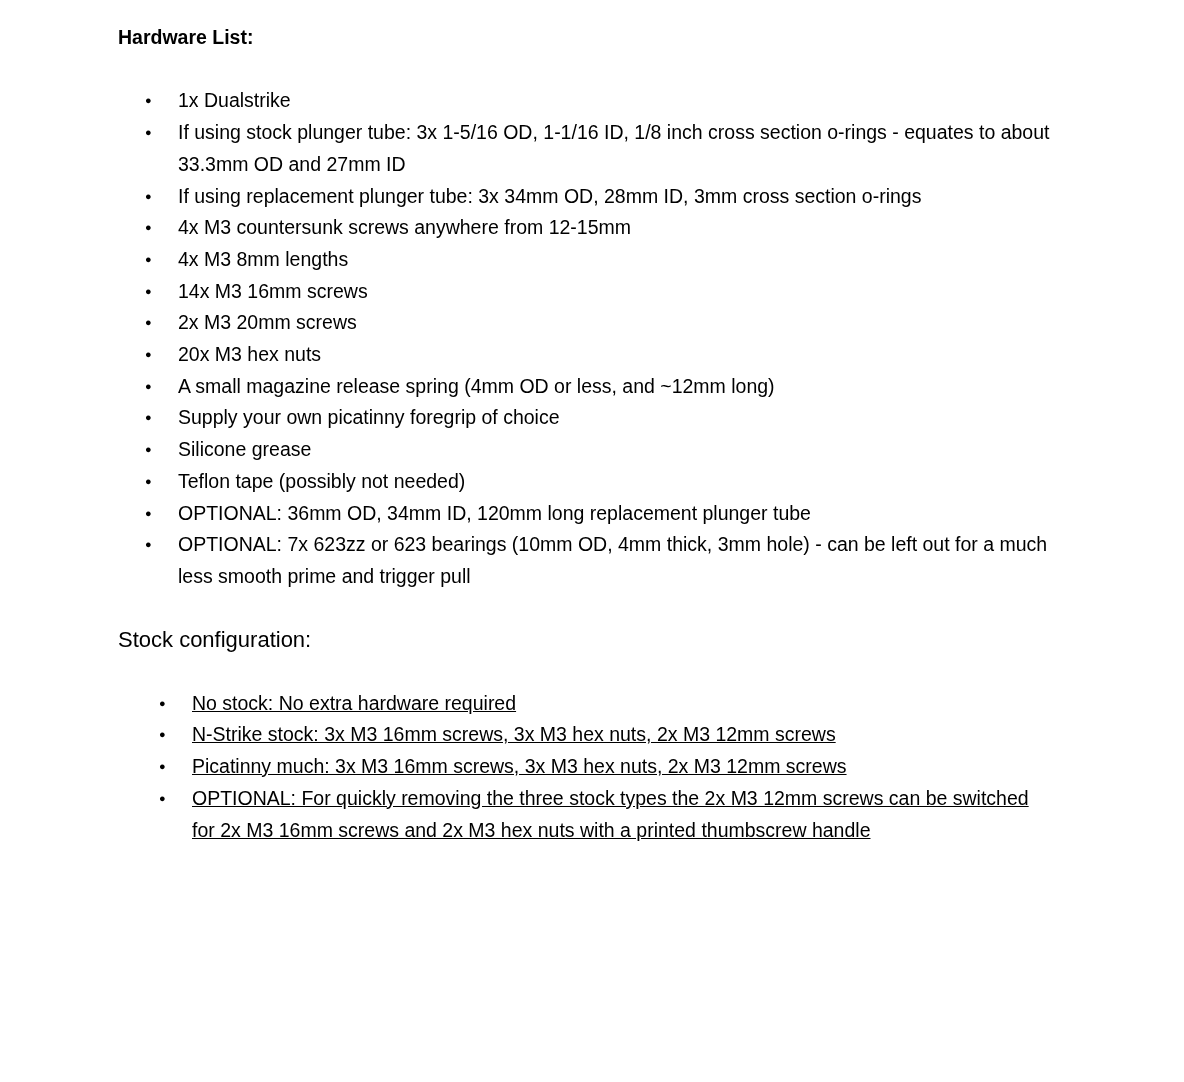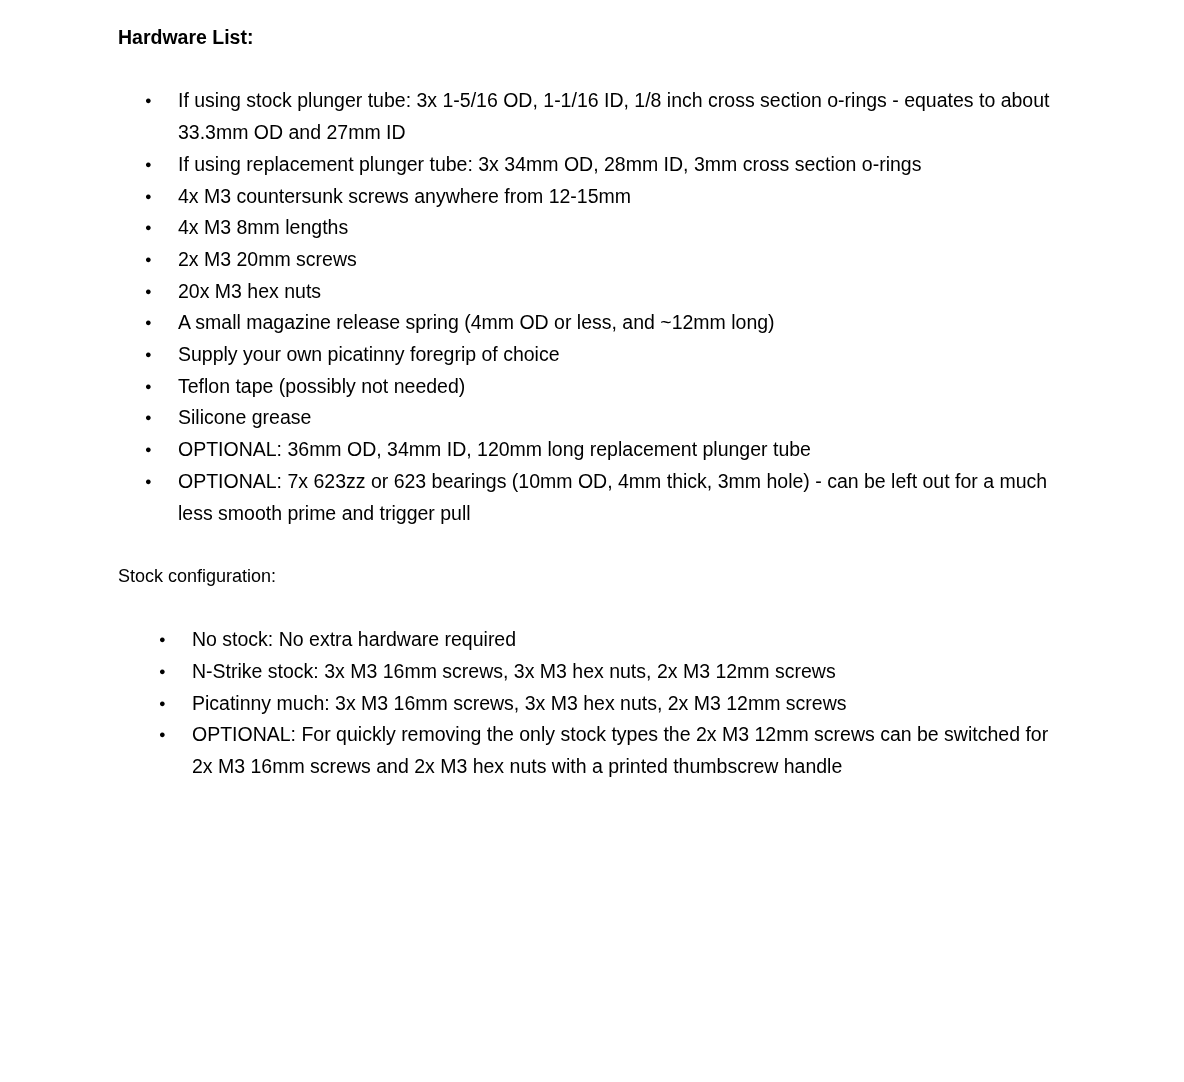--- a/index.html
+++ b/index.html
@@ -25,21 +25,21 @@
   }
   .doc-heading {
     font-weight: bold;
     margin: 0;
     font-size: 19.5px;
     line-height: 31.7px;
   }
   .doc-subheading {
     font-weight: normal;
     margin: 0;
-    font-size: 18px;
+    font-size: 22px;
     line-height: 31.7px;
   }
   ul.bullet-list {
     list-style: none;
     margin: 31.7px 0;
     padding: 0;
   }
   ul.bullet-list li {
     position: relative;
     margin: 0;
@@ -54,49 +54,52 @@
     line-height: 31.7px;
   }
   ul.hardware-list {
     padding-left: 60px;  
   }
   ul.hardware-list li {
     width: 876px;
   }
   ul.stock-list {
     padding-left: 74px;  
+    text-decoration: underline;
   }
   ul.stock-list li {
     width: 862px;
   }
 </style>
 </head>
 <body>
 
 <div class="page">
 
   <p class="doc-heading">Hardware List:</p>
 
   <ul class="bullet-list hardware-list">
+      <li>1x Dualstrike</li>
       <li>If using stock plunger tube: 3x 1-5/16 OD, 1-1/16 ID, 1/8 inch cross section o-rings - equates to about 33.3mm OD and 27mm ID</li>
       <li>If using replacement plunger tube: 3x 34mm OD, 28mm ID, 3mm cross section o-rings</li>
       <li>4x M3 countersunk screws anywhere from 12-15mm</li>
       <li>4x M3 8mm lengths</li>
+      <li>14x M3 16mm screws</li>
       <li>2x M3 20mm screws</li>
       <li>20x M3 hex nuts</li>
       <li>A small magazine release spring (4mm OD or less, and ~12mm long)</li>
       <li>Supply your own picatinny foregrip of choice</li>
+      <li>Silicone grease</li>
       <li>Teflon tape (possibly not needed)</li>
-      <li>Silicone grease</li>
       <li>OPTIONAL: 36mm OD, 34mm ID, 120mm long replacement plunger tube</li>
       <li>OPTIONAL: 7x 623zz or 623 bearings (10mm OD, 4mm thick, 3mm hole) - can be left out for a much less smooth prime and trigger pull</li>
     </ul>
 
   <p class="doc-subheading">Stock configuration:</p>
 
   <ul class="bullet-list stock-list">
       <li>No stock: No extra hardware required</li>
       <li>N-Strike stock: 3x M3 16mm screws, 3x M3 hex nuts, 2x M3 12mm screws</li>
       <li>Picatinny much: 3x M3 16mm screws, 3x M3 hex nuts, 2x M3 12mm screws</li>
-      <li>OPTIONAL: For quickly removing the only stock types the 2x M3 12mm screws can be switched for 2x M3 16mm screws and 2x M3 hex nuts with a printed thumbscrew handle</li>
+      <li>OPTIONAL: For quickly removing the three stock types the 2x M3 12mm screws can be switched for 2x M3 16mm screws and 2x M3 hex nuts with a printed thumbscrew handle</li>
     </ul>
 
 </div>
 
 </body></html>

